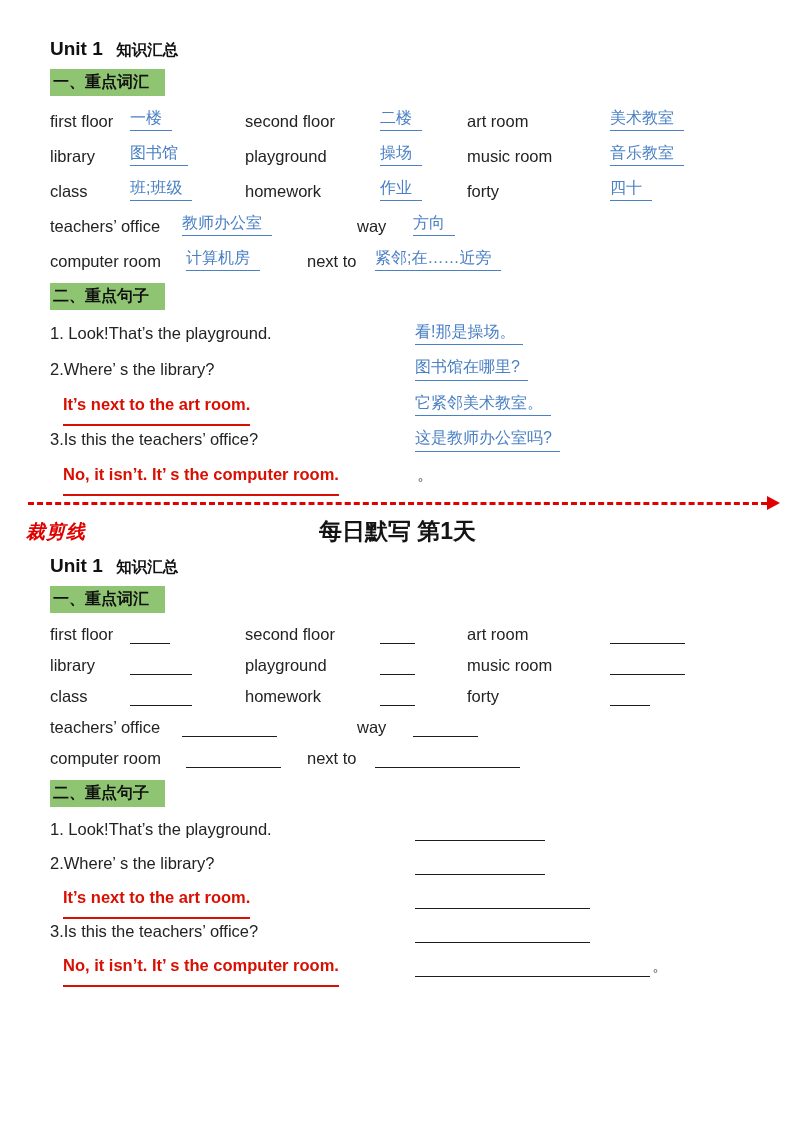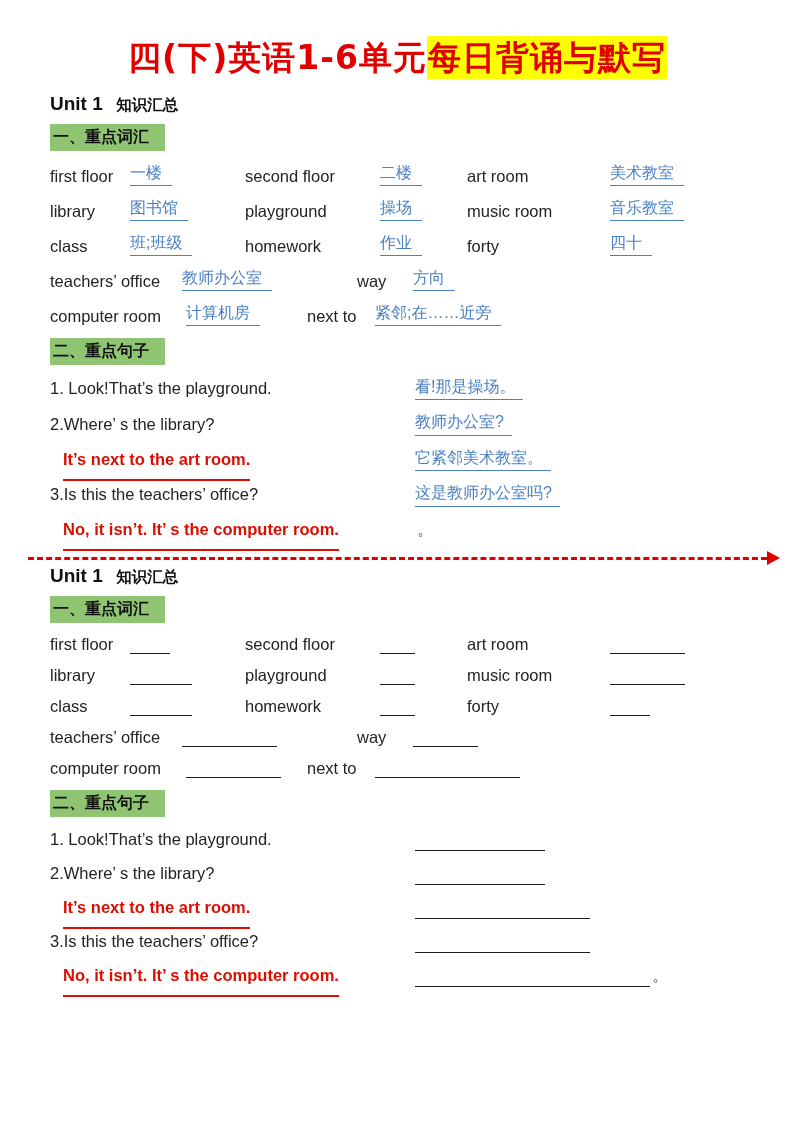--- a/index.html
+++ b/index.html
@@ -70,21 +70,20 @@
   .cut-label{
     position:absolute;left:-24px;top:3px;color:var(--red);
     font-weight:bold;font-style:italic;font-size:19px;letter-spacing:1px;
   }
 </style>
 </head>
 <body>
 
 <div class="page">
 
-  <div class="main-title"><span>四(下)英语1-6单元</span><span class="title-hl">每日背诵与默写</span></div>
 
   <div>
 
     <div class="unit-line">
       <span class="unit-en">Unit 1</span>
       <span class="unit-sub">知识汇总</span>
     </div>
 
     <div class="green-hdr">一、重点词汇</div>
 
@@ -130,21 +129,21 @@
     </div>
 
     <div class="green-hdr">二、重点句子</div>
 
     <div class="srow">
       <span class="s-en">1. Look!That’s the playground.</span>
       <span class="s-zh">看!那是操场。</span>
     </div>
     <div class="srow">
       <span class="s-en">2.Where’ s the library?</span>
-      <span class="s-zh">教师办公室?</span>
+      <span class="s-zh">图书馆在哪里?</span>
     </div>
     <div class="srow">
       <span class="s-en indent"><span class="red-ans">It’s next to the art room.</span></span>
       <span class="s-zh">它紧邻美术教室。</span>
     </div>
     <div class="srow">
       <span class="s-en">3.Is this the teachers’ office?</span>
       <span class="s-zh">这是教师办公室吗?</span>
     </div>
     <div class="srow">
@@ -152,20 +151,24 @@
         <span class="period">。</span>
     </div>
   </div>
 
   <div class="cut-row">
     <div class="cut-dash"></div>
     <div class="cut-arrow"></div>
   </div>
 
   <div>
+    <div class="dict-head">
+      <span class="cut-label">裁剪线</span>
+      <div class="sec-heading">每日默写 第1天</div>
+    </div>
 
     <div class="unit-line">
       <span class="unit-en">Unit 1</span>
       <span class="unit-sub">知识汇总</span>
     </div>
 
     <div class="green-hdr">一、重点词汇</div>
 
     <div class="vrow">
       <span class="en">first floor</span>

